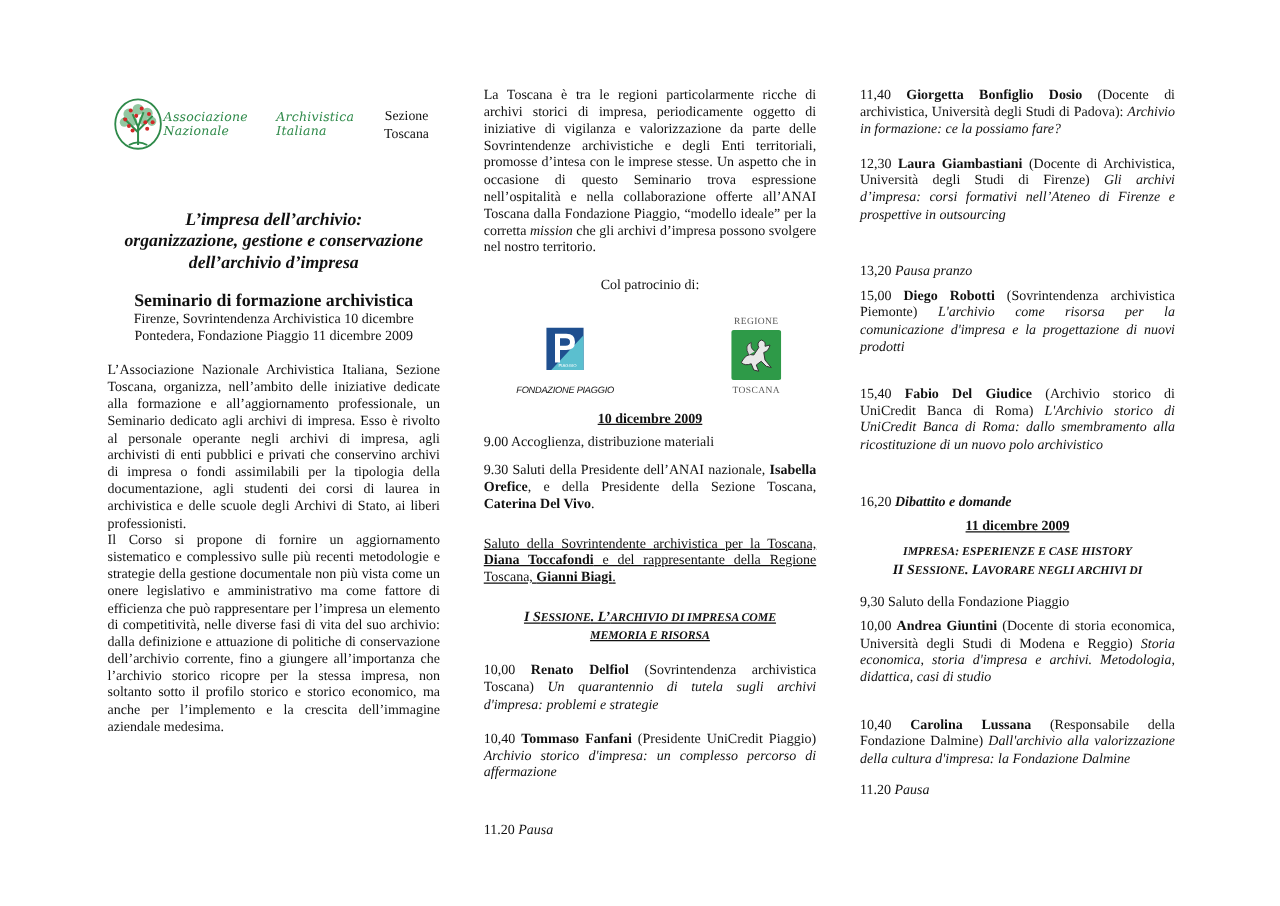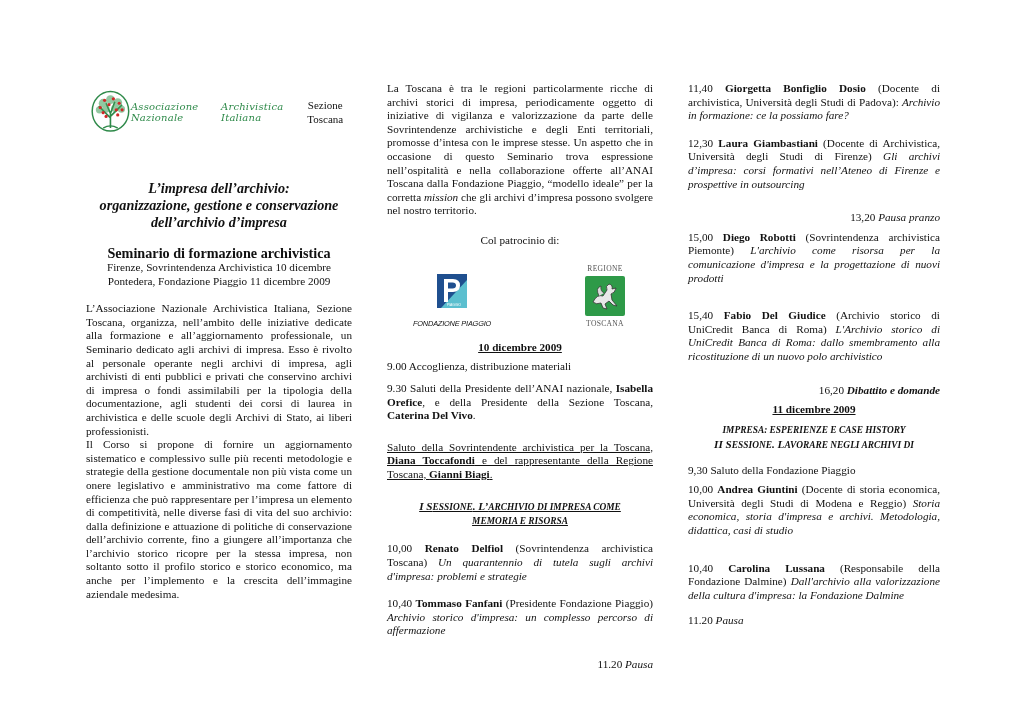--- a/index.html
+++ b/index.html
@@ -1,18 +1,18 @@
 <!DOCTYPE html>
 <html><head>
 <meta charset="utf-8">
 <style>
   html, body { margin: 0; padding: 0; background: #ffffff; }
   body { width: 1024px; height: 725px; position: relative; overflow: hidden;
          font-family: "Liberation Serif", "DejaVu Serif", serif; color: #111; }
-  .col { position: absolute; top: 82px; font-size: 11.2px; line-height: 13.6px; }
+  .col { position: absolute; top: 70px; font-size: 11.2px; line-height: 13.6px; }
   .col-left { left: 86px; width: 266px; }
   .col-mid { left: 387px; width: 266px; }
   .col-right { left: 688px; width: 252px; }
   .just { text-align: justify; }
   p { margin: 0; }
   b { font-weight: bold; }
   i { font-style: italic; }
 
   
   .logo-wrap { display: flex; flex-direction: row; align-items: center; margin-left: 0; }
@@ -36,21 +36,21 @@
   .toscana-top, .toscana-bot { font-family: "Liberation Serif", serif; font-size: 7.6px; color: #555; letter-spacing: 0.3px; }
   .toscana-logo { width: 40px; height: 40px; margin: 1px 0; }
   .date-h { text-align: center; font-weight: bold; text-decoration: underline; margin-top: 10px; }
   .session-h { text-align: center; font-weight: bold; font-style: italic; font-size: 9.4px; line-height: 14px; }
   .session-h .cap { font-size: 11.2px; }
   .gap-6 { margin-top: 6px; }
   .gap-8 { margin-top: 8px; }
   .gap-12 { margin-top: 12px; }
   .gap-14 { margin-top: 14px; }
   .gap-18 { margin-top: 18px; text-decoration: underline; }
-  .gap-20 { margin-top: 20px; text-align: right; }
+  .gap-20 { margin-top: 32px; }
   .gap-24 { margin-top: 24px; }
 </style>
 </head>
 <body>
 
 <div class="col col-left">
   <div class="logo-wrap">
     <svg class="tree-logo" viewBox="0 0 56 60">
       <ellipse cx="28" cy="29" rx="25" ry="27" fill="none" stroke="#2f8a4a" stroke-width="2"></ellipse>
       <path d="M28 52 L28 30 M28 38 L18 28 M28 36 L38 26 M28 32 L22 18 M28 32 L34 16 M18 28 L12 22 M38 26 L44 20" stroke="#2f8a4a" stroke-width="2.2" fill="none"></path>
@@ -127,21 +127,21 @@
   <p class="gap-6">9.00 Accoglienza, distribuzione materiali</p>
   <p class="just gap-8"><span>9.30 Saluti della Presidente dell’ANAI nazionale, </span><b>Isabella Orefice</b><span>, e della Presidente della Sezione Toscana, </span><b>Caterina Del Vivo</b><span>.</span></p>
   <p class="just gap-18"><span>Saluto della Sovrintendente archivistica per la Toscana, </span><b>Diana Toccafondi</b><span> e del rappresentante della Regione Toscana, </span><b>Gianni Biagi</b><span>.</span></p>
 
   <div class="session-h gap-18">
     <div><span class="cap">I S</span><span>ESSIONE</span><span class="cap">. L’</span><span>ARCHIVIO DI IMPRESA COME</span></div>
     <div>MEMORIA E RISORSA</div>
   </div>
 
   <p class="just gap-14"><span>10,00 </span><b>Renato Delfiol</b><span> (Sovrintendenza archivistica Toscana) </span><i>Un quarantennio di tutela sugli archivi d'impresa: problemi e strategie</i></p>
-  <p class="just gap-14"><span>10,40 </span><b>Tommaso Fanfani</b><span> (Presidente Fondazione Piaggio) </span><i>Archivio storico d'impresa: un complesso percorso di affermazione</i></p>
+  <p class="just gap-14"><span>10,40 </span><b>Tommaso Fanfani</b><span> (Presidente UniCredit Piaggio) </span><i>Archivio storico d'impresa: un complesso percorso di affermazione</i></p>
   <p class="gap-20"><span>11.20 </span><i>Pausa</i></p>
 </div>
 
 <div class="col col-right">
   <p class="just"><span>11,40 </span><b>Giorgetta Bonfiglio Dosio</b><span> (Docente di archivistica, Università degli Studi di Padova): </span><i>Archivio in formazione: ce la possiamo fare?</i></p>
   <p class="just gap-14"><span>12,30 </span><b>Laura Giambastiani</b><span> (Docente di Archivistica, Università degli Studi di Firenze) </span><i>Gli archivi d’impresa: corsi formativi nell’Ateneo di Firenze e prospettive in outsourcing</i></p>
   <p class="gap-20"><span>13,20 </span><i>Pausa pranzo</i></p>
   <p class="just gap-6"><span>15,00 </span><b>Diego Robotti</b><span> (Sovrintendenza archivistica Piemonte) </span><i>L'archivio come risorsa per la comunicazione d'impresa e la progettazione di nuovi prodotti</i></p>
   <p class="just gap-24"><span>15,40 </span><b>Fabio Del Giudice</b><span> (Archivio storico di UniCredit Banca di Roma) </span><i>L'Archivio storico di UniCredit Banca di Roma: dallo smembramento alla ricostituzione di un nuovo polo archivistico</i></p>
   <p class="gap-20"><span>16,20 </span><b><i>Dibattito e domande</i></b></p>

